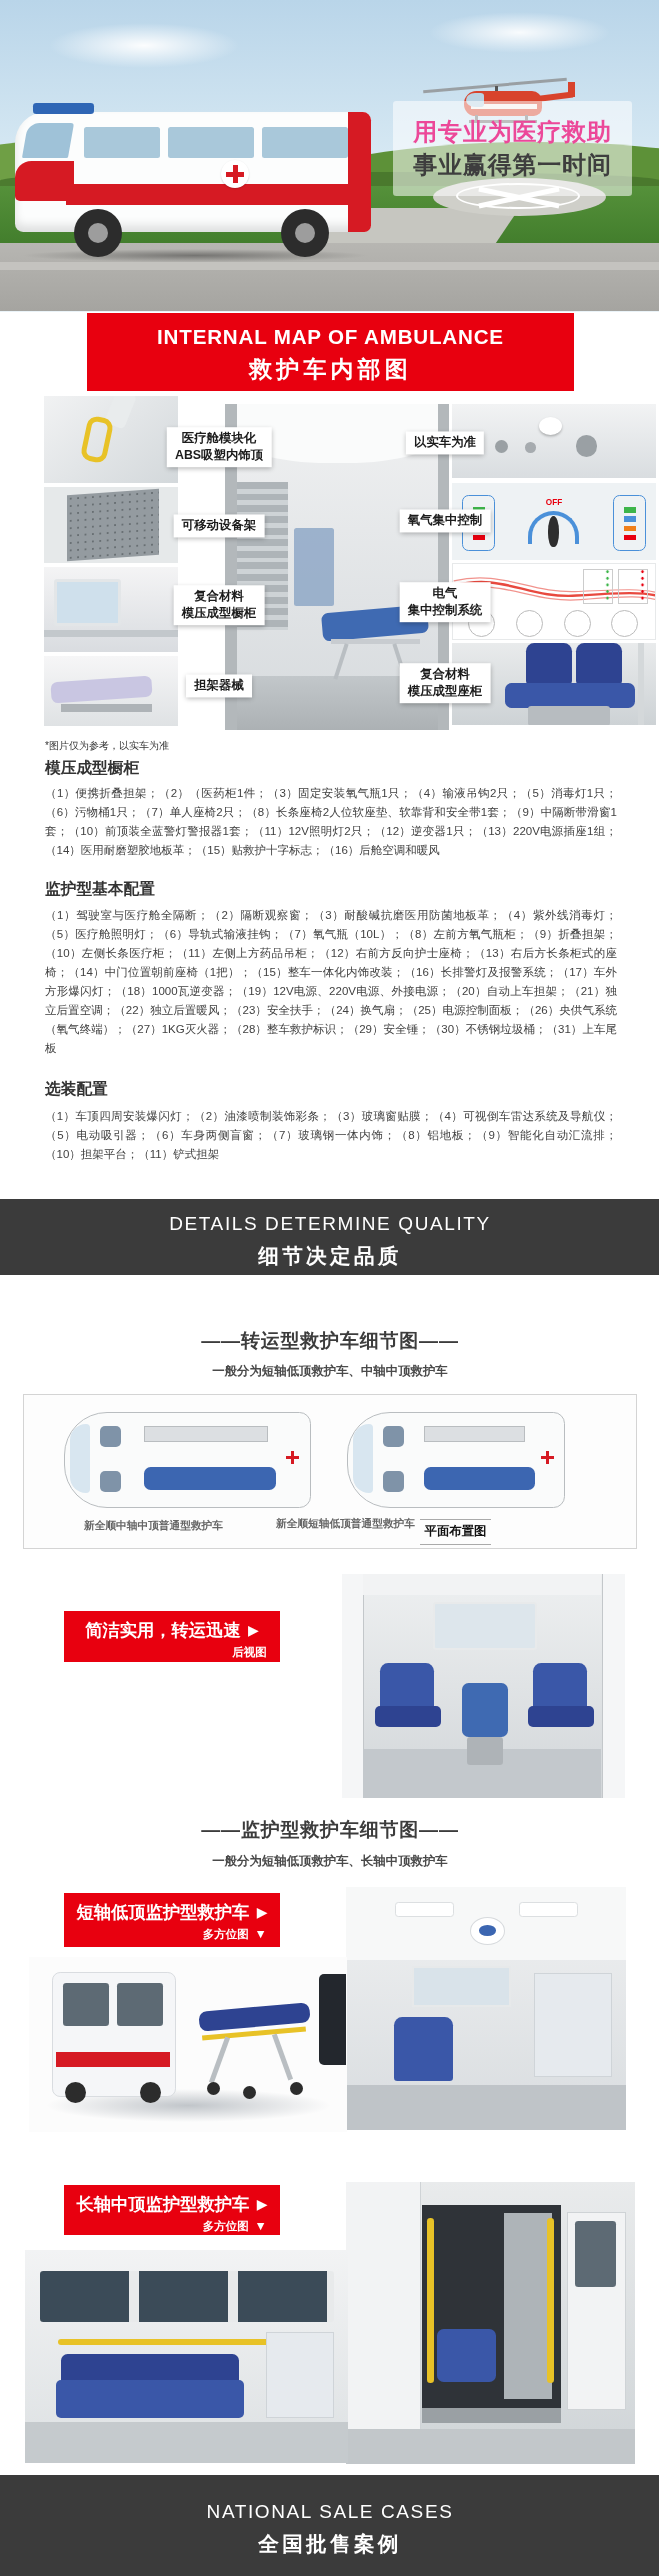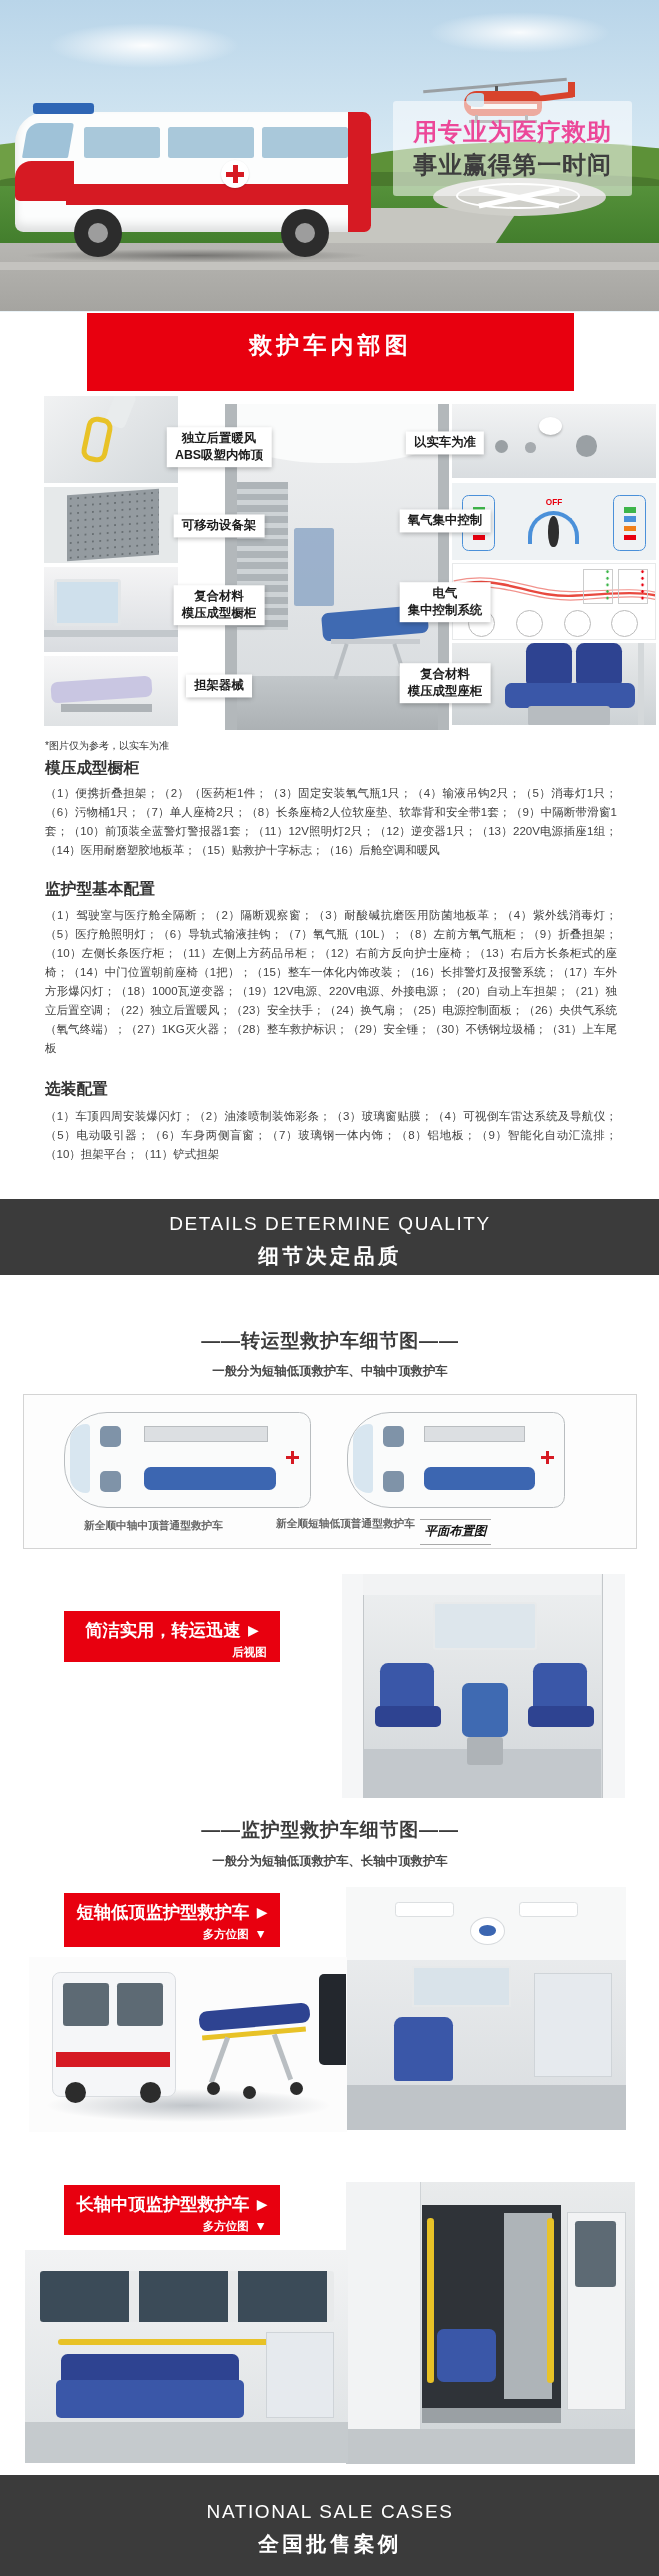--- a/index.html
+++ b/index.html
@@ -27,21 +27,21 @@
   .ph{position:absolute;overflow:hidden;}
   
   .ribbon{position:absolute;left:64px;width:216px;background:#e8000f;color:#fff;box-sizing:border-box;padding:7.4px 6.6px 5.8px;}
   .ribbon .main{display:flex;align-items:center;justify-content:center;gap:7.4px;font-weight:bold;font-size:17.3px;white-space:nowrap;}
   .ribbon .tri{font-size:14px;line-height:1;}
   .ribbon .sub{display:flex;justify-content:flex-end;align-items:center;gap:5.8px;font-size:11.5px;font-weight:bold;margin-top:2.5px;padding-right:6.6px;}
   
   .plan-box{position:absolute;left:23px;top:1394px;width:614px;height:155px;border:0.8px solid #d4d4d4;background:#fdfdfd;box-sizing:border-box;}
   .van{position:absolute;top:16.5px;height:96px;border:1.6px solid #b9bdc0;background:#fafbfb;border-radius:43px 11.5px 11.5px 43px;box-sizing:border-box;}
   .plan-cap{position:absolute;font-size:10.7px;font-weight:bold;color:#666;}
-  .plan-label{position:absolute;left:396px;top:124px;width:71px;text-align:center;font-size:12.4px;font-weight:bold;color:#111;border-top:0.8px solid #aaa;border-bottom:0.8px solid #aaa;padding:3.3px 0;font-style:italic;}
+  .plan-label{position:absolute;left:396px;top:124px;width:71px;text-align:center;font-size:12.4px;font-weight:bold;color:#111;border-top:0.8px solid #aaa;border-bottom:0.8px solid #aaa;padding:3.3px 0;}
   .crossbar{position:absolute;background:#d61a23;}
 </style>
 </head>
 <body>
 
 <div class="page">
 
   <div class="abs" style="left:0;top:0;width:660px;height:312px;overflow:hidden;">
     <div class="abs" style="left:0;top:0;width:660px;height:312px;background:linear-gradient(#b9d5e9 0%,#d9eaf4 55%,#eaf3f8 100%);"></div>
     <div class="abs" style="left:49px;top:23px;width:190px;height:45px;background:radial-gradient(closest-side,rgba(255,255,255,.95),rgba(255,255,255,0));"></div>
@@ -96,20 +96,21 @@
       <div class="abs" style="left:81px;top:36px;width:2.5px;height:6.6px;background:#6f6f6f;"></div>
     </div>
 
     <div class="abs" style="left:393px;top:101px;width:239px;height:95px;background:rgba(255,255,255,.55);border-radius:3.3px;text-align:center;box-sizing:border-box;padding-top:14px;">
       <div style="font-size:24px;font-weight:bold;color:#ec4899;letter-spacing:0.8px;line-height:33px;">用专业为医疗救助</div>
       <div style="font-size:24px;font-weight:bold;color:#3e3e3e;letter-spacing:0.8px;line-height:33px;">事业赢得第一时间</div>
     </div>
   </div>
 
   <div class="red-banner">
+    <div class="en">INTERNAL MAP OF AMBULANCE</div>
     <div class="zh">救护车内部图</div>
   </div>
 
   <div class="abs" style="left:0;top:396px;width:660px;height:342px;">
 
     <div class="ph" style="left:44px;top:0;width:134px;height:87px;background:linear-gradient(140deg,#f1f2f3,#d3d8db);">
       <div class="abs" style="left:66px;top:-5px;width:21.4px;height:36px;background:#e9eced;transform:rotate(22deg);border-radius:5px;"></div>
       <div class="abs" style="left:40px;top:21.4px;width:26px;height:45px;border:5.8px solid #e8c227;border-radius:10px;transform:rotate(12deg);box-sizing:border-box;"></div>
     </div>
     <div class="ph" style="left:44px;top:91px;width:134px;height:76px;background:#e6e9ea;">
@@ -174,21 +175,21 @@
       <div class="abs" style="left:158px;top:46px;width:25px;height:25px;border:0.8px solid #bbb;border-radius:50%;"></div>
     </div>
     <div class="ph" style="left:452px;top:247px;width:204px;height:82px;background:linear-gradient(#e9ebec,#cdd2d5);">
       <div class="abs" style="left:74px;top:0;width:46px;height:41px;background:#2e4391;border-radius:8.2px 8.2px 3.3px 3.3px;"></div>
       <div class="abs" style="left:124px;top:0;width:46px;height:41px;background:#2e4391;border-radius:8.2px 8.2px 3.3px 3.3px;"></div>
       <div class="abs" style="left:53px;top:40px;width:130px;height:25px;background:#3a57a8;border-radius:6.6px;"></div>
       <div class="abs" style="left:76px;top:63px;width:82px;height:20px;background:#b7bcc0;border-radius:3.3px;"></div>
       <div class="abs" style="left:186px;top:0;width:5.8px;height:82px;background:#d4d8da;"></div>
     </div>
 
-    <div class="dlabel" style="left:219px;top:51px;">独立后置暖风
+    <div class="dlabel" style="left:219px;top:51px;">医疗舱模块化
 ABS吸塑内饰顶</div>
     <div class="dlabel" style="left:219px;top:130px;">可移动设备架</div>
     <div class="dlabel" style="left:219px;top:209px;">复合材料
 模压成型橱柜</div>
     <div class="dlabel" style="left:219px;top:290px;">担架器械</div>
     <div class="dlabel" style="left:445px;top:47px;">以实车为准</div>
     <div class="dlabel" style="left:445px;top:125px;">氧气集中控制</div>
     <div class="dlabel" style="left:445px;top:206px;">电气
 集中控制系统</div>
     <div class="dlabel" style="left:445px;top:287px;">复合材料

